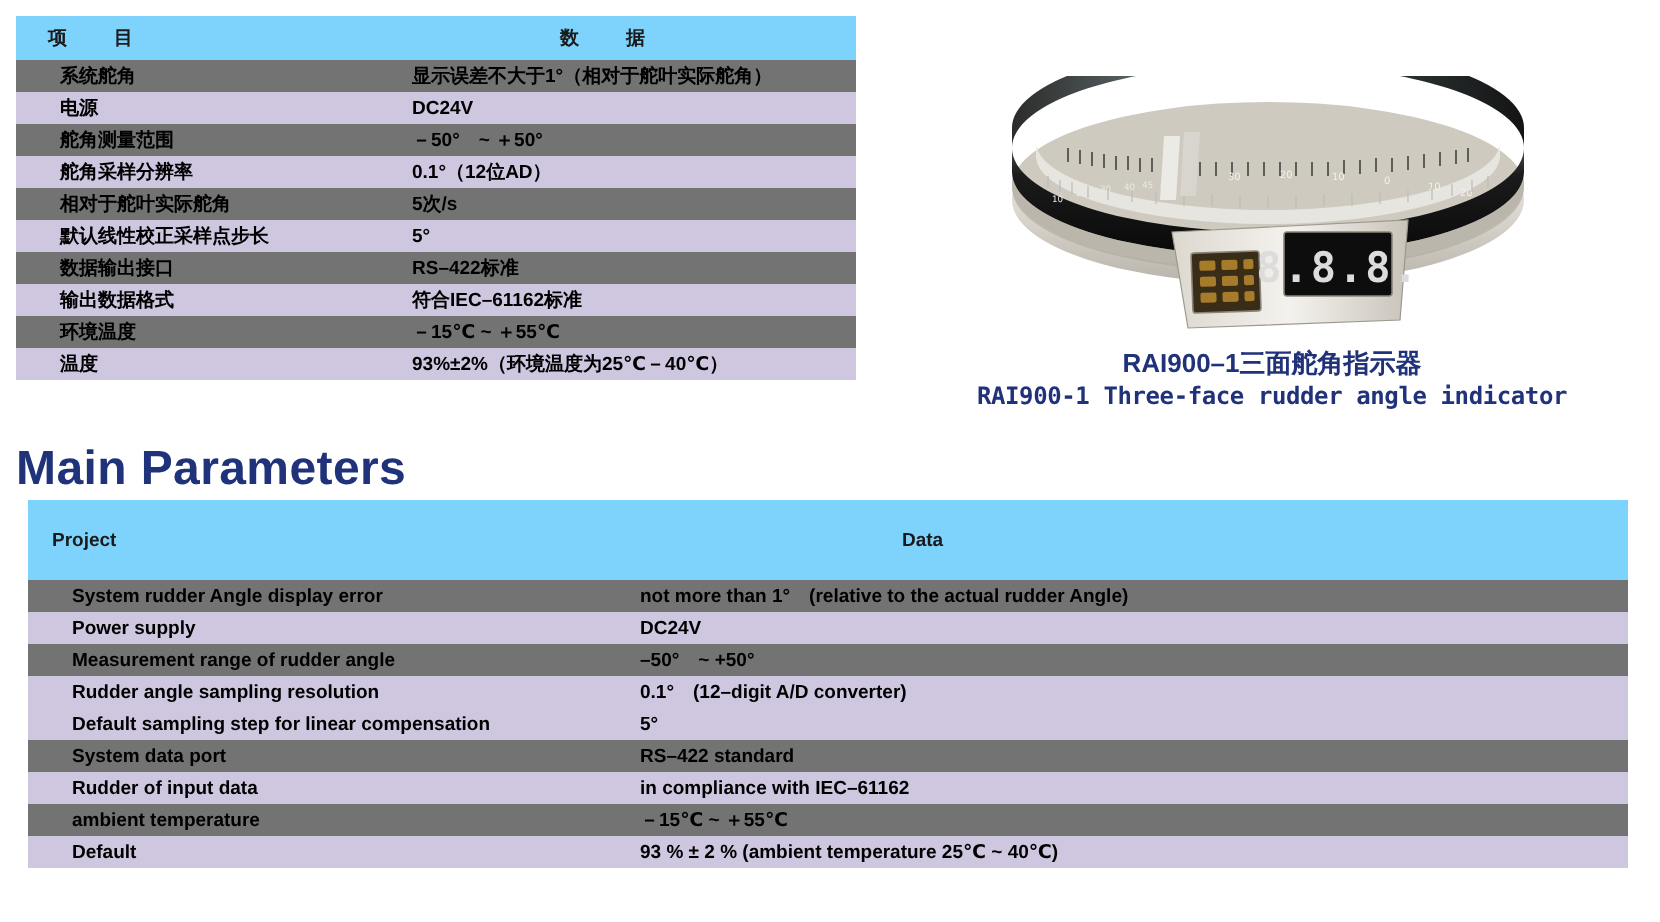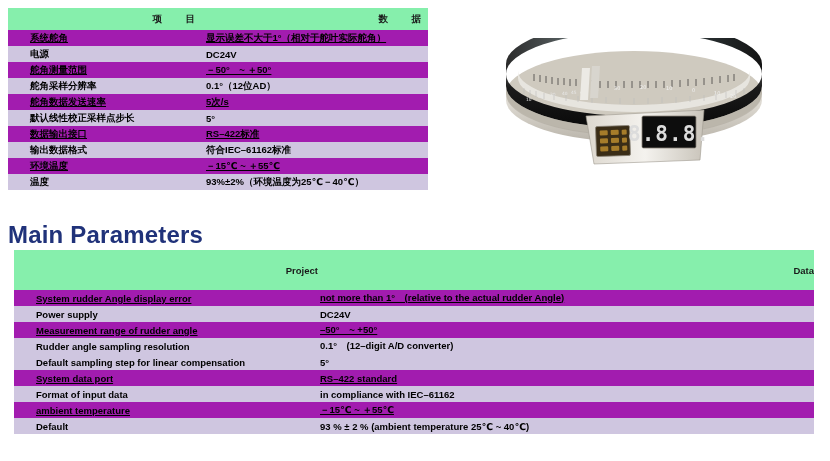--- a/index.html
+++ b/index.html
@@ -17,26 +17,25 @@
     table-layout:fixed;
     width:100%;
   }
   .spec-table td{
     padding:0;
     vertical-align:middle;
     white-space:nowrap;
     overflow:hidden;
   }
   .hdr-row td{
-    background:#86efac;
+    background:#7dd3fc;
     color:#1a1a1a;
     font-weight:700;
-    text-align:right;
-  }
-  .row-odd td{ background:#a21caf;text-decoration:underline; }
+  }
+  .row-odd td{ background:#737373; }
   .row-even td{ background:#cfc6e0;margin-top:28px; }
 
   
   #cn-table-wrap{
     position:absolute;
     left:8px; top:8px;
     width:420px;
   }
   #cn-table-wrap .spec-table{ font-size:9px; }
   #cn-table-wrap .hdr-row td{
@@ -136,21 +135,21 @@
         </tr>
         <tr class="row-odd">
           <td class="c1">舵角测量范围</td>
           <td class="c2">－50°　~ ＋50°</td>
         </tr>
         <tr class="row-even">
           <td class="c1">舵角采样分辨率</td>
           <td class="c2">0.1°（12位AD）</td>
         </tr>
         <tr class="row-odd">
-          <td class="c1">舵角数据发送速率</td>
+          <td class="c1">相对于舵叶实际舵角</td>
           <td class="c2">5次/s</td>
         </tr>
         <tr class="row-even">
           <td class="c1">默认线性校正采样点步长</td>
           <td class="c2">5°</td>
         </tr>
         <tr class="row-odd">
           <td class="c1">数据输出接口</td>
           <td class="c2">RS–422标准</td>
         </tr>
@@ -296,20 +295,24 @@
         <rect x="126" y="108" width="8" height="5" rx="1"></rect>
           <rect x="137" y="108" width="8" height="5" rx="1"></rect>
         <rect x="148" y="108" width="5" height="5" rx="1"></rect>
       </g>
 
       <rect x="168" y="78" width="54" height="32" rx="1.5" fill="#0d0d0d" stroke="#8a8479" stroke-width="0.8"></rect>
       <text id="digit-readout" x="195" y="103" text-anchor="middle" font-family="DejaVu Sans Mono, monospace" font-size="21" font-weight="700" fill="#dcdcdc" letter-spacing="1">8.8.8.</text>
     </svg>
   </div>
 
+  <div id="caption">
+    <div class="cn">RAI900–1三面舵角指示器</div>
+    <div class="en">RAI900-1 Three-face rudder angle indicator</div>
+  </div>
 </div>
 
 <div id="main-params-heading">Main Parameters</div>
 
 <div id="en-table-wrap">
   <table class="spec-table">
     <thead>
       <tr class="hdr-row">
         <td class="c1">Project</td>
         <td class="c2">Data</td>
@@ -334,21 +337,21 @@
         </tr>
         <tr class="row-even">
           <td class="c1">Default sampling step for linear compensation</td>
           <td class="c2">5°</td>
         </tr>
         <tr class="row-odd">
           <td class="c1">System data port</td>
           <td class="c2">RS–422 standard</td>
         </tr>
         <tr class="row-even">
-          <td class="c1">Format of input data</td>
+          <td class="c1">Rudder of input data</td>
           <td class="c2">in compliance with IEC–61162</td>
         </tr>
         <tr class="row-odd">
           <td class="c1">ambient temperature</td>
           <td class="c2">－15℃ ~ ＋55℃</td>
         </tr>
         <tr class="row-even">
           <td class="c1">Default</td>
           <td class="c2">93 % ± 2 % (ambient temperature 25℃ ~ 40℃)</td>
         </tr>

